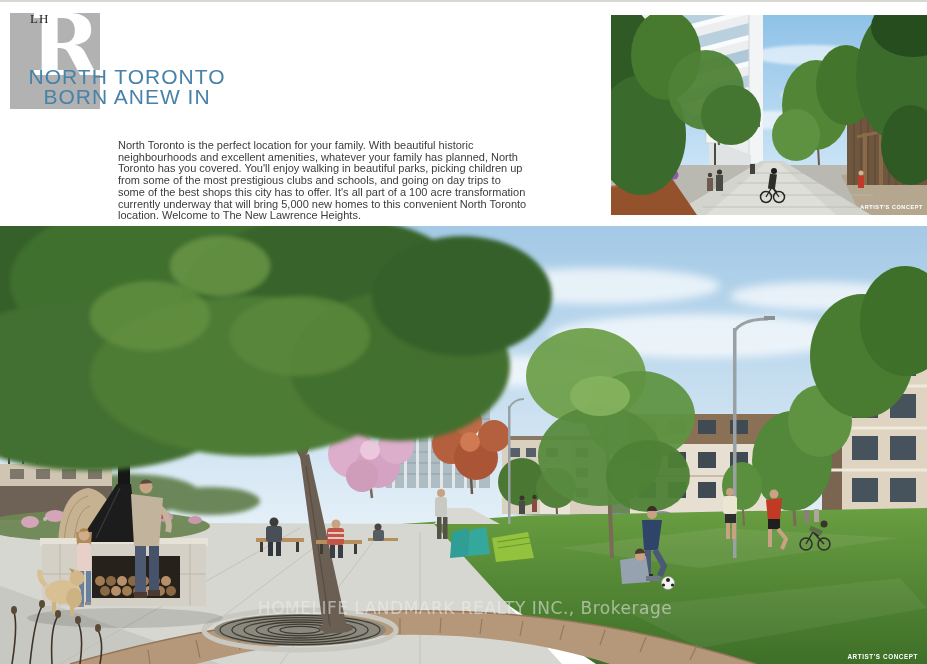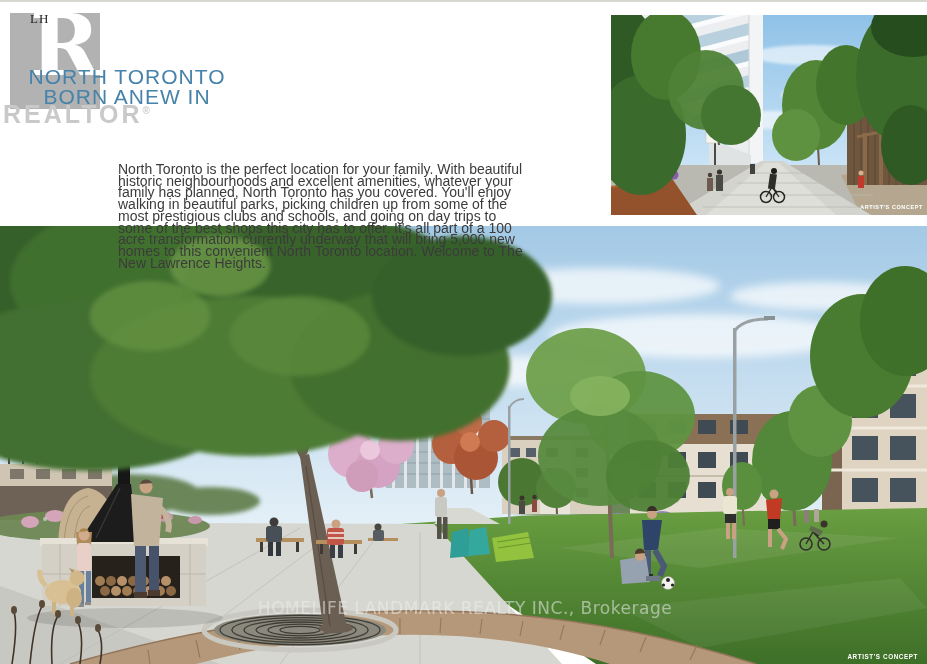--- a/index.html
+++ b/index.html
@@ -17,41 +17,40 @@
   .lh-mono{position:absolute;left:30px;top:11px;z-index:2;font-family:Liberation Serif, serif;
            font-size:13px;letter-spacing:1px;color:#1f1f1f;}
   .realtor{position:absolute;left:3px;top:100px;z-index:1;font-size:25px;font-weight:bold;
            color:#c9c9c9;letter-spacing:3px;}
   .realtor .reg{font-size:10px;vertical-align:9px;letter-spacing:0;}
 
   
   .heading{position:absolute;left:14px;top:67px;width:226px;z-index:3;text-align:center;
            color:#4682a9;font-size:21px;line-height:20px;letter-spacing:1px;font-weight:400;}
   .body-copy{position:absolute;left:118px;top:140px;width:412px;z-index:3;
-             font-size:14px;line-height:11.7px;color:#3b3b3b;margin-top:24px;}
+             font-size:11px;line-height:11.7px;color:#3b3b3b;}
 
   
   .walkway-img{position:absolute;left:611px;top:15px;width:316px;height:200px;}
   .park-img{position:absolute;left:0;top:226px;width:927px;height:438px;}
   svg{display:block;}
   .credit{font-weight:bold;fill:#ffffff;letter-spacing:.6px;}
   .wm{fill:#eeeeee;opacity:.55;letter-spacing:.5px;font-family:"DejaVu Sans",sans-serif;}
 </style>
 </head>
 <body>
 
 <div class="page">
 
   <div class="topline"></div>
 
   <div class="logo-square">
     <span class="logo-r">R</span>
   </div>
   <div class="lh-mono">LH</div>
-  <div class="realtor"><span>REALTOR</span><span class="reg">®</span></div>
 
   <div class="heading">
     <div>NORTH TORONTO</div>
     <div>BORN ANEW IN</div>
   </div>
 
   <div class="body-copy">North Toronto is the perfect location for your family. With beautiful historic neighbourhoods and excellent amenities, whatever your family has planned, North Toronto has you covered. You'll enjoy walking in beautiful parks, picking children up from some of the most prestigious clubs and schools, and going on day trips to some of the best shops this city has to offer. It's all part of a 100 acre transformation currently underway that will bring 5,000 new homes to this convenient North Toronto location. Welcome to The New Lawrence Heights.</div>
 
   <svg class="walkway-img" viewBox="0 0 316 200">
     <defs>

